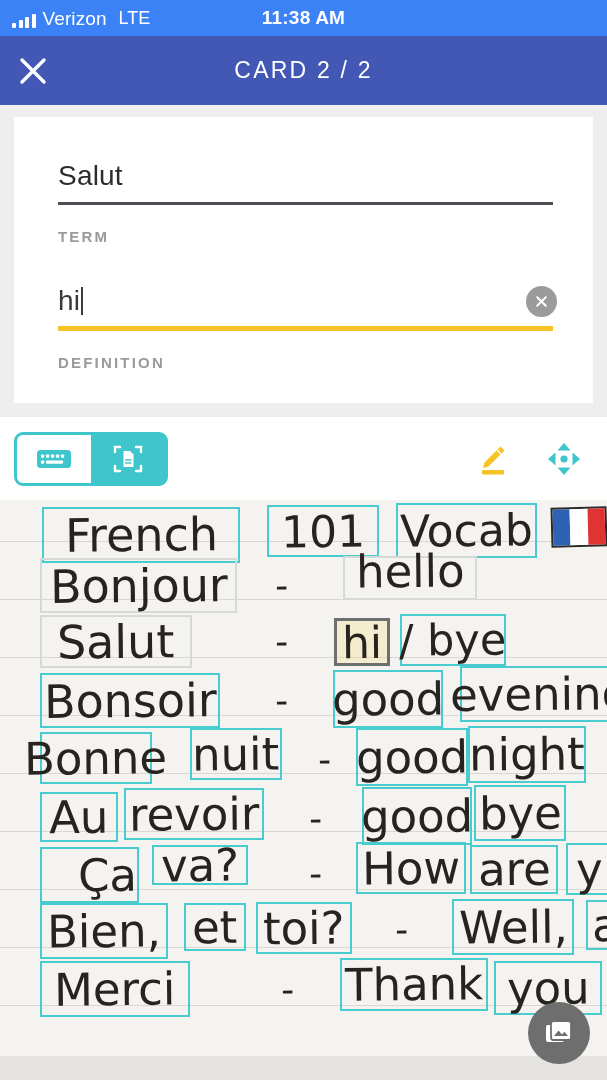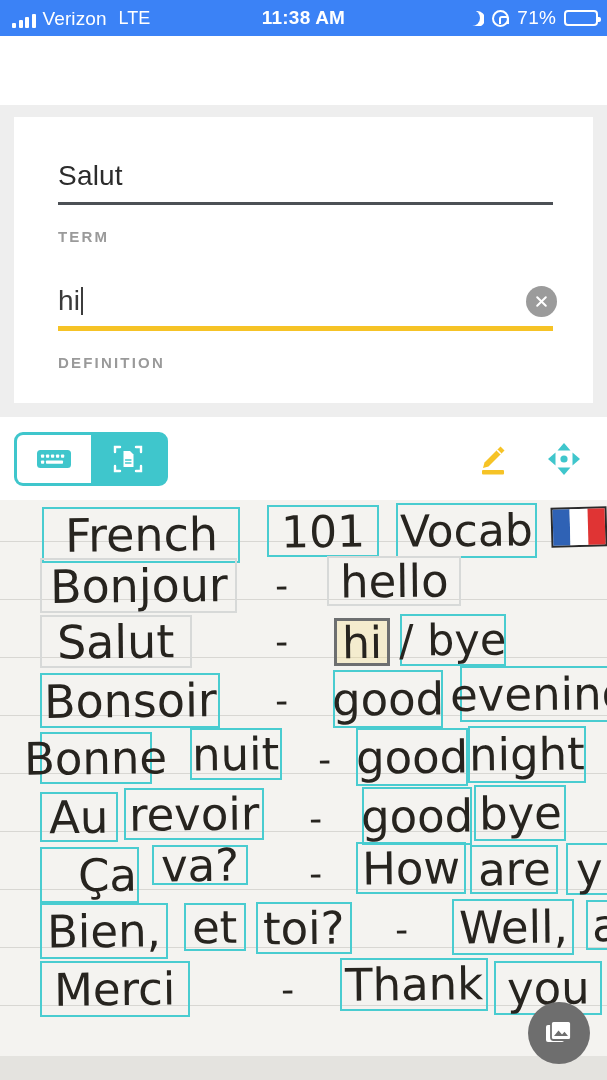--- a/index.html
+++ b/index.html
@@ -181,30 +181,30 @@
       <span class="sig">
           <i></i>
           <i></i>
           <i></i>
           <i></i>
         </span>
       <span class="sb-carrier">Verizon</span>
       <span class="sb-net">LTE</span>
     </div>
     <div class="sb-time">11:38 AM</div>
-    <div class="sb-right">
-      <span class="moon-ic"></span>
-      <span class="rotlock"></span>
-      <span class="sb-batt">71%</span>
-      <span class="batt">
-        <span class="batt-fill" id="batt-fill" style="width: 71%;"></span>
-      </span>
-    </div>
   </div>
 
+  <div class="navbar">
+    <div class="nav-close">
+      <svg width="30" height="30" viewBox="0 0 30 30">
+        <path d="M4 4 L26 26 M26 4 L4 26" stroke="#ffffff" stroke-width="3.4" stroke-linecap="round"></path>
+      </svg>
+    </div>
+    <div class="nav-title">CARD 2 / 2</div>
+  </div>
 
   <div class="form-wrap">
     <div class="card">
 
       <div class="field">
         <div class="field-value">Salut</div>
         <div class="rule"></div>
         <div class="field-label">TERM</div>
       </div>
 
@@ -311,21 +311,21 @@
         </div>
         <div class="word boxed" style="left: 396px; top: 3px; width: 141px; height: 55px; font-size: 44px;">
           <span>Vocab</span>
         </div>
         <div class="word used" style="left: 40px; top: 58px; width: 197px; height: 55px; font-size: 46px;">
           <span>Bonjour</span>
         </div>
         <div class="word plain" style="left: 266px; top: 62px; width: 30px; height: 46px; font-size: 36px;">
           <span>-</span>
         </div>
-        <div class="word used" style="left: 327px; top: 56px; width: 134px; height: 50px; font-size: 45px;">
+        <div class="word used" style="left: 343px; top: 56px; width: 134px; height: 44px; font-size: 45px; align-items: flex-end;">
           <span>hello</span>
         </div>
         <div class="word used" style="left: 40px; top: 115px; width: 152px; height: 53px; font-size: 46px;">
           <span>Salut</span>
         </div>
         <div class="word plain" style="left: 266px; top: 119px; width: 30px; height: 44px; font-size: 36px;">
           <span>-</span>
         </div>
         <div class="word selected" style="left: 334px; top: 118px; width: 56px; height: 48px; font-size: 44px; background: rgba(246, 220, 120, 0.28);">
           <span>hi</span>

